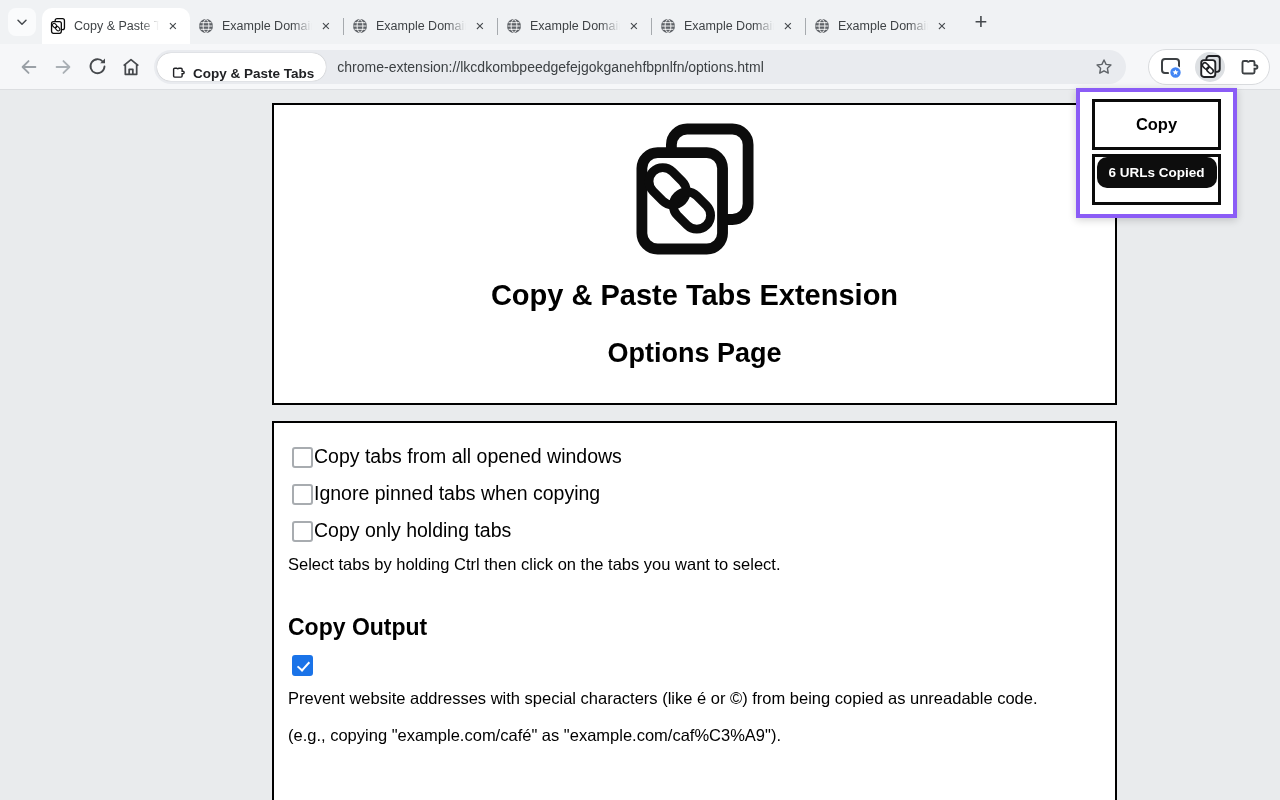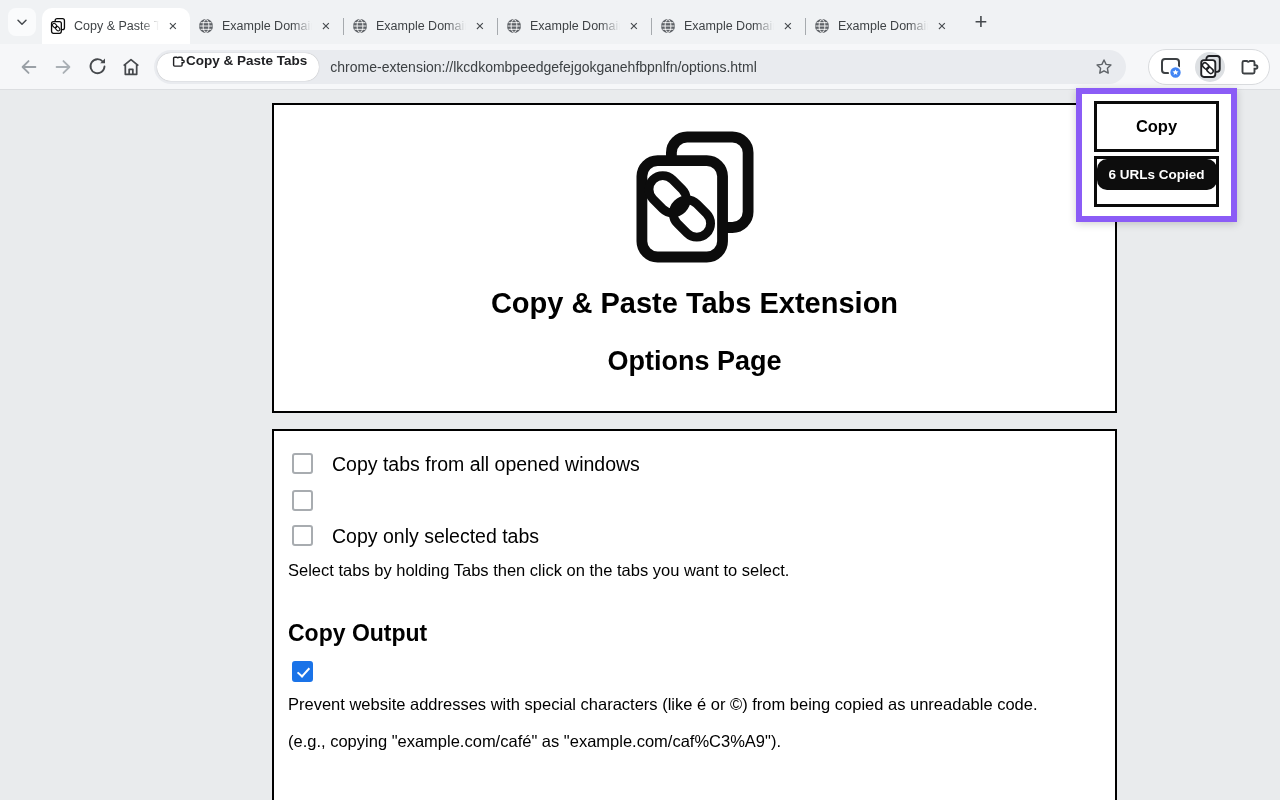--- a/index.html
+++ b/index.html
@@ -25,52 +25,52 @@
   .tab-sep { width:1px; height:17px; background:#a6aaae; align-self:center; flex:none; }
   .newtab { align-self:center; width:28px; height:28px; margin-left:8px; font-size:22px; color:#45494d;
     display:flex; align-items:center; justify-content:center; font-weight:400; }
 
   
   .toolbar { height:46px; background:#f6f7f9; border-bottom:1px solid #dcdee1;
     display:flex; align-items:center; padding:0 10px 0 12px; }
   .navbtn { width:34px; height:34px; display:flex; align-items:center; justify-content:center; flex:none; }
   .omnibox { flex:1; min-width:0; height:34px; background:#e9ebef; border-radius:17px;
     display:flex; align-items:center; padding:0 12px 0 3px; margin:0 12px 0 6px; }
-  .chip { height:28px; background:#fff; border-radius:14px; display:flex; align-items:flex-start;
-    padding:0 12px; box-shadow:0 0 1px rgba(0,0,0,.35); flex:none; }
+  .chip { height:28px; background:#fff; border-radius:14px; display:flex; align-items:flex-end;
+    padding:0 12px; gap:7px; box-shadow:0 0 1px rgba(0,0,0,.35); flex:none; }
   .chip-label { font-size:13.5px; font-weight:bold; color:#202124; white-space:nowrap; }
   .url { font-size:14px; color:#3c4043; margin-left:11px; flex:1; min-width:0;
     white-space:nowrap; overflow:hidden; }
   .ext-pill { display:flex; align-items:center; background:#fff; border:1px solid #d9dbde;
     border-radius:18px; height:36px; padding:0 9px; gap:11px; flex:none; margin-left:10px; }
   .ext-active-circle { width:30px; height:30px; border-radius:50%; background:#dde0e3;
     display:flex; align-items:center; justify-content:center; }
 
   
   .page { position:absolute; top:91px; left:0; right:0; bottom:0; overflow:hidden; background:#e9ebed; }
   .box { width:845px; margin-left:272px; background:#fff; border:2px solid #000; }
-  .header-box { margin-top:12px; text-align:center; padding:26px 0 34px; }
+  .header-box { margin-top:12px; text-align:center; padding:18px 0 34px; }
   .logo { width:118px; height:132px; }
   .page-title { font-size:29px; font-weight:bold; color:#000; margin:20px 0 0; }
   .page-subtitle { font-size:27px; font-weight:bold; color:#000; margin:26px 0 0; }
   .options-box { margin-top:16px; padding:8px 14px 40px; min-height:560px; }
   .section-heading { font-size:23px; font-weight:bold; color:#000; margin:16px 0 6px; }
   .section-heading.later { margin-top:34px; }
-  .opt-row { display:flex; align-items:flex-start; gap:19px; margin:14px 0 0 4px; }
+  .opt-row { display:flex; align-items:flex-end; gap:1px; margin:14px 0 0 4px; }
   .cb { width:21px; height:21px; border:2px solid #a8acb0; border-radius:3px; background:#fff;
     position:relative; flex:none; }
   .cb.checked { background:var(--accent,#1a73e8); border-color:var(--accent,#1a73e8); }
   .cb.checked::after { content:""; position:absolute; left:6px; top:2px; width:5px; height:10px;
     border:solid #fff; border-width:0 2.6px 2.6px 0; transform:rotate(42deg); }
   .opt-label { font-size:19.5px; color:#000; }
   .hint { font-size:16.5px; color:#000; margin:7px 0 0; line-height:1.85; }
 
   
   .popup { position:absolute; left:1076px; top:88px; width:161px; background:#fff;
-    border:6px solid #8b5cf6; box-shadow:0 2px 8px rgba(0,0,0,.18); padding:7px 12px 9px; z-index:10; }
+    border:4px solid #8b5cf6; box-shadow:0 2px 8px rgba(0,0,0,.18); padding:7px 12px 9px; z-index:10; }
   .popup-btn { border:3px solid #0b0b0b; height:51px; display:flex; align-items:center;
     justify-content:center; font-weight:bold; font-size:16.5px; color:#000; background:#fff; }
   .popup-btn + .popup-btn { margin-top:4px; }
   .toast { position:absolute; left:50%; top:65px; transform:translateX(-50%);
     background:var(--toast,#0d0d0d); color:#fff; font-size:13.5px; font-weight:bold;
     height:31px; line-height:31px; padding:0 12px; border-radius:10px; white-space:nowrap; z-index:2; }
 </style>
 </head>
 <body>
 
@@ -234,26 +234,27 @@
       <h2 class="page-subtitle">Options Page</h2>
     </div>
 
     <div class="box options-box" id="sections">
         <div class="opt-row">
           <span class="cb"></span>
           <span class="opt-label">Copy tabs from all opened windows</span>
         </div>
         <div class="opt-row">
           <span class="cb"></span>
+          <span class="opt-label">Ignore pinned tabs when copying</span>
         </div>
         <div class="opt-row">
           <span class="cb"></span>
-          <span class="opt-label">Copy only selected tabs</span>
-        </div>
-        <p class="hint">Select tabs by holding Tabs then click on the tabs you want to select.</p>
+          <span class="opt-label">Copy only holding tabs</span>
+        </div>
+        <p class="hint">Select tabs by holding Ctrl then click on the tabs you want to select.</p>
         <h3 class="section-heading later">Copy Output</h3>
         <div class="opt-row">
           <span class="cb checked"></span>
         </div>
         <p class="hint">Prevent website addresses with special characters (like é or ©) from being copied as unreadable code.</p>
         <p class="hint">(e.g., copying "example.com/café" as "example.com/caf%C3%A9").</p>
       </div>
   </div>
 
   <div class="popup">

